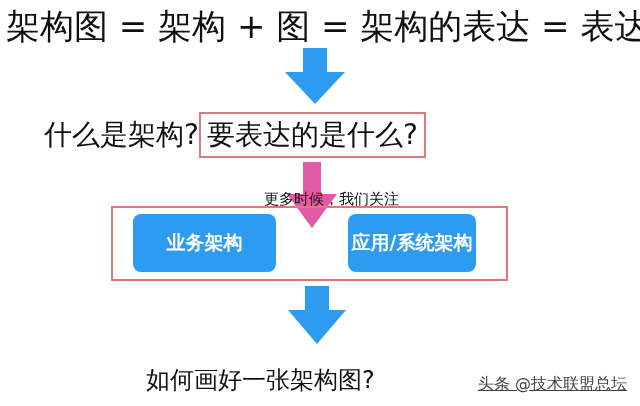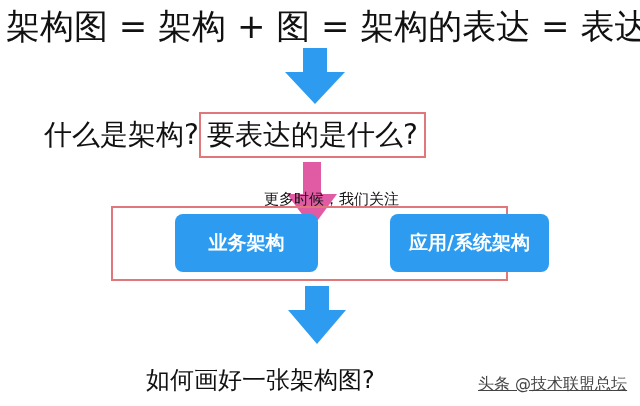--- a/index.html
+++ b/index.html
@@ -6,21 +6,21 @@
   body { width: 640px; height: 406px; position: relative; overflow: hidden;
          font-family: "DejaVu Sans", "Liberation Sans", sans-serif; color: #111; }
   .abs { position: absolute; }
   .title { left: 0; top: 4px; width: 640px; text-align: left; font-size: 34px; letter-spacing: 0px; white-space: nowrap; padding-left: 6px; box-sizing: border-box; line-height: 44px; }
   .arrow svg { display: block; }
   .q-row { top: 112px; left: 44px; font-size: 28px; line-height: 46px; white-space: nowrap; display: flex; align-items: center; }
   .q-box { border: 2px solid #e0777a; padding: 8px 6px; height: 46px; display: flex; align-items: center; box-sizing: border-box; }
   .note { left: 232px; top: 189px; font-size: 15px; line-height: 20px; white-space: nowrap; margin-left: 32px; }
   .outer-box { left: 111px; top: 206px; width: 397px; height: 75px; border: 2px solid #e0777a; box-sizing: border-box; }
   .blue-box { top: 214px; height: 58px; background: #2d9cf0; border-radius: 8px; color: #fff;
-              font-size: 19px; font-weight: bold; display: flex; align-items: center; justify-content: center; margin-left: 42px; }
+              font-size: 19px; font-weight: bold; display: flex; align-items: center; justify-content: center; }
   .final { left: 146px; top: 360px; font-size: 24px; line-height: 40px; white-space: nowrap; }
   .watermark { left: 478px; top: 372px; font-size: 16px; color: #444; white-space: nowrap; line-height: 24px; text-decoration: underline; }
 </style>
 </head>
 <body>
 
 <div class="abs title">架构图 = 架构 + 图 = 架构的表达 = 表达架构的图</div>
 
 <div class="abs arrow" style="left:283px; top:48px;">
   <svg width="64" height="56" viewBox="0 0 64 56">
@@ -44,21 +44,21 @@
 </div>
 
 <div class="abs note">更多时候，我们关注</div>
 
 <div class="abs outer-box"></div>
 
 <div class="abs blue-box" style="left:133px; width:143px;">
   <span>业务架构</span>
 </div>
 
-<div class="abs blue-box" style="left:348px; width:159px;">
+<div class="abs blue-box" style="left:348px; width:128px;">
   <span>应用/系统架构</span>
 </div>
 
 <div class="abs arrow" style="left:287px; top:286px;">
   <svg width="60" height="58" viewBox="0 0 60 58">
     <rect x="18" y="0" width="24" height="24" fill="#2d9cf0"></rect>
     <polygon points="1,24 59,24 30,58" fill="#2d9cf0"></polygon>
   </svg>
 </div>
 

